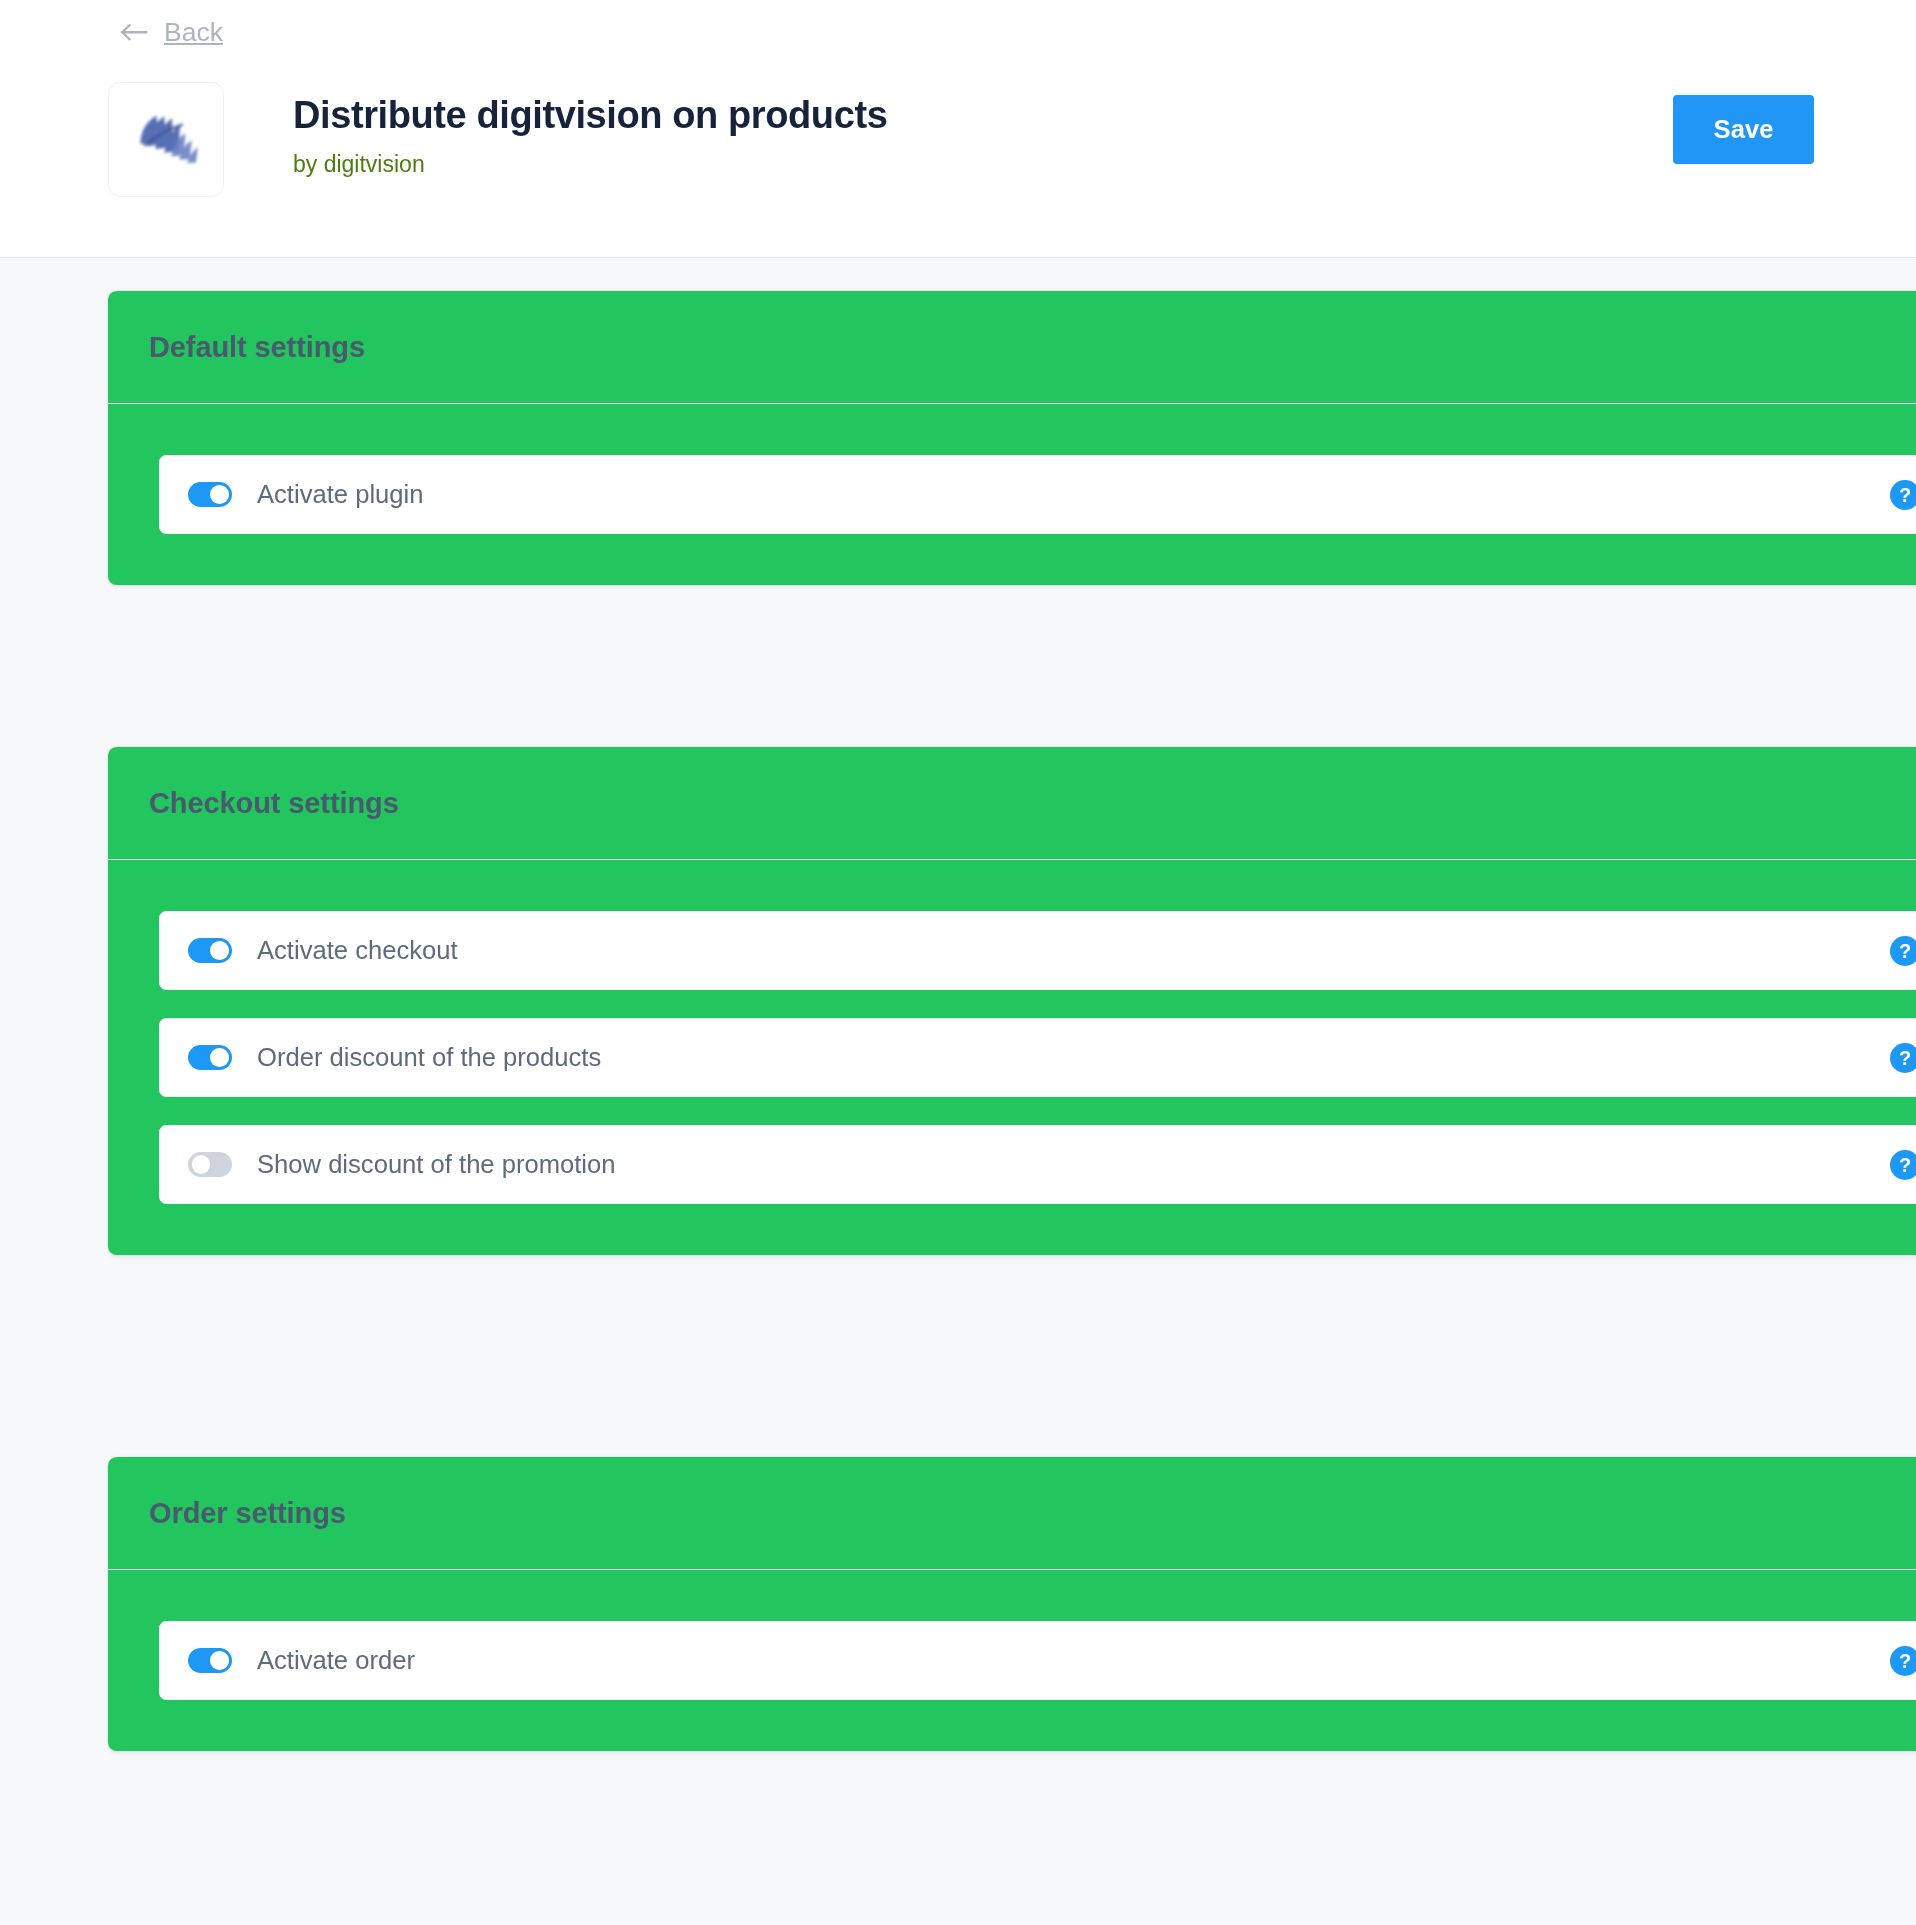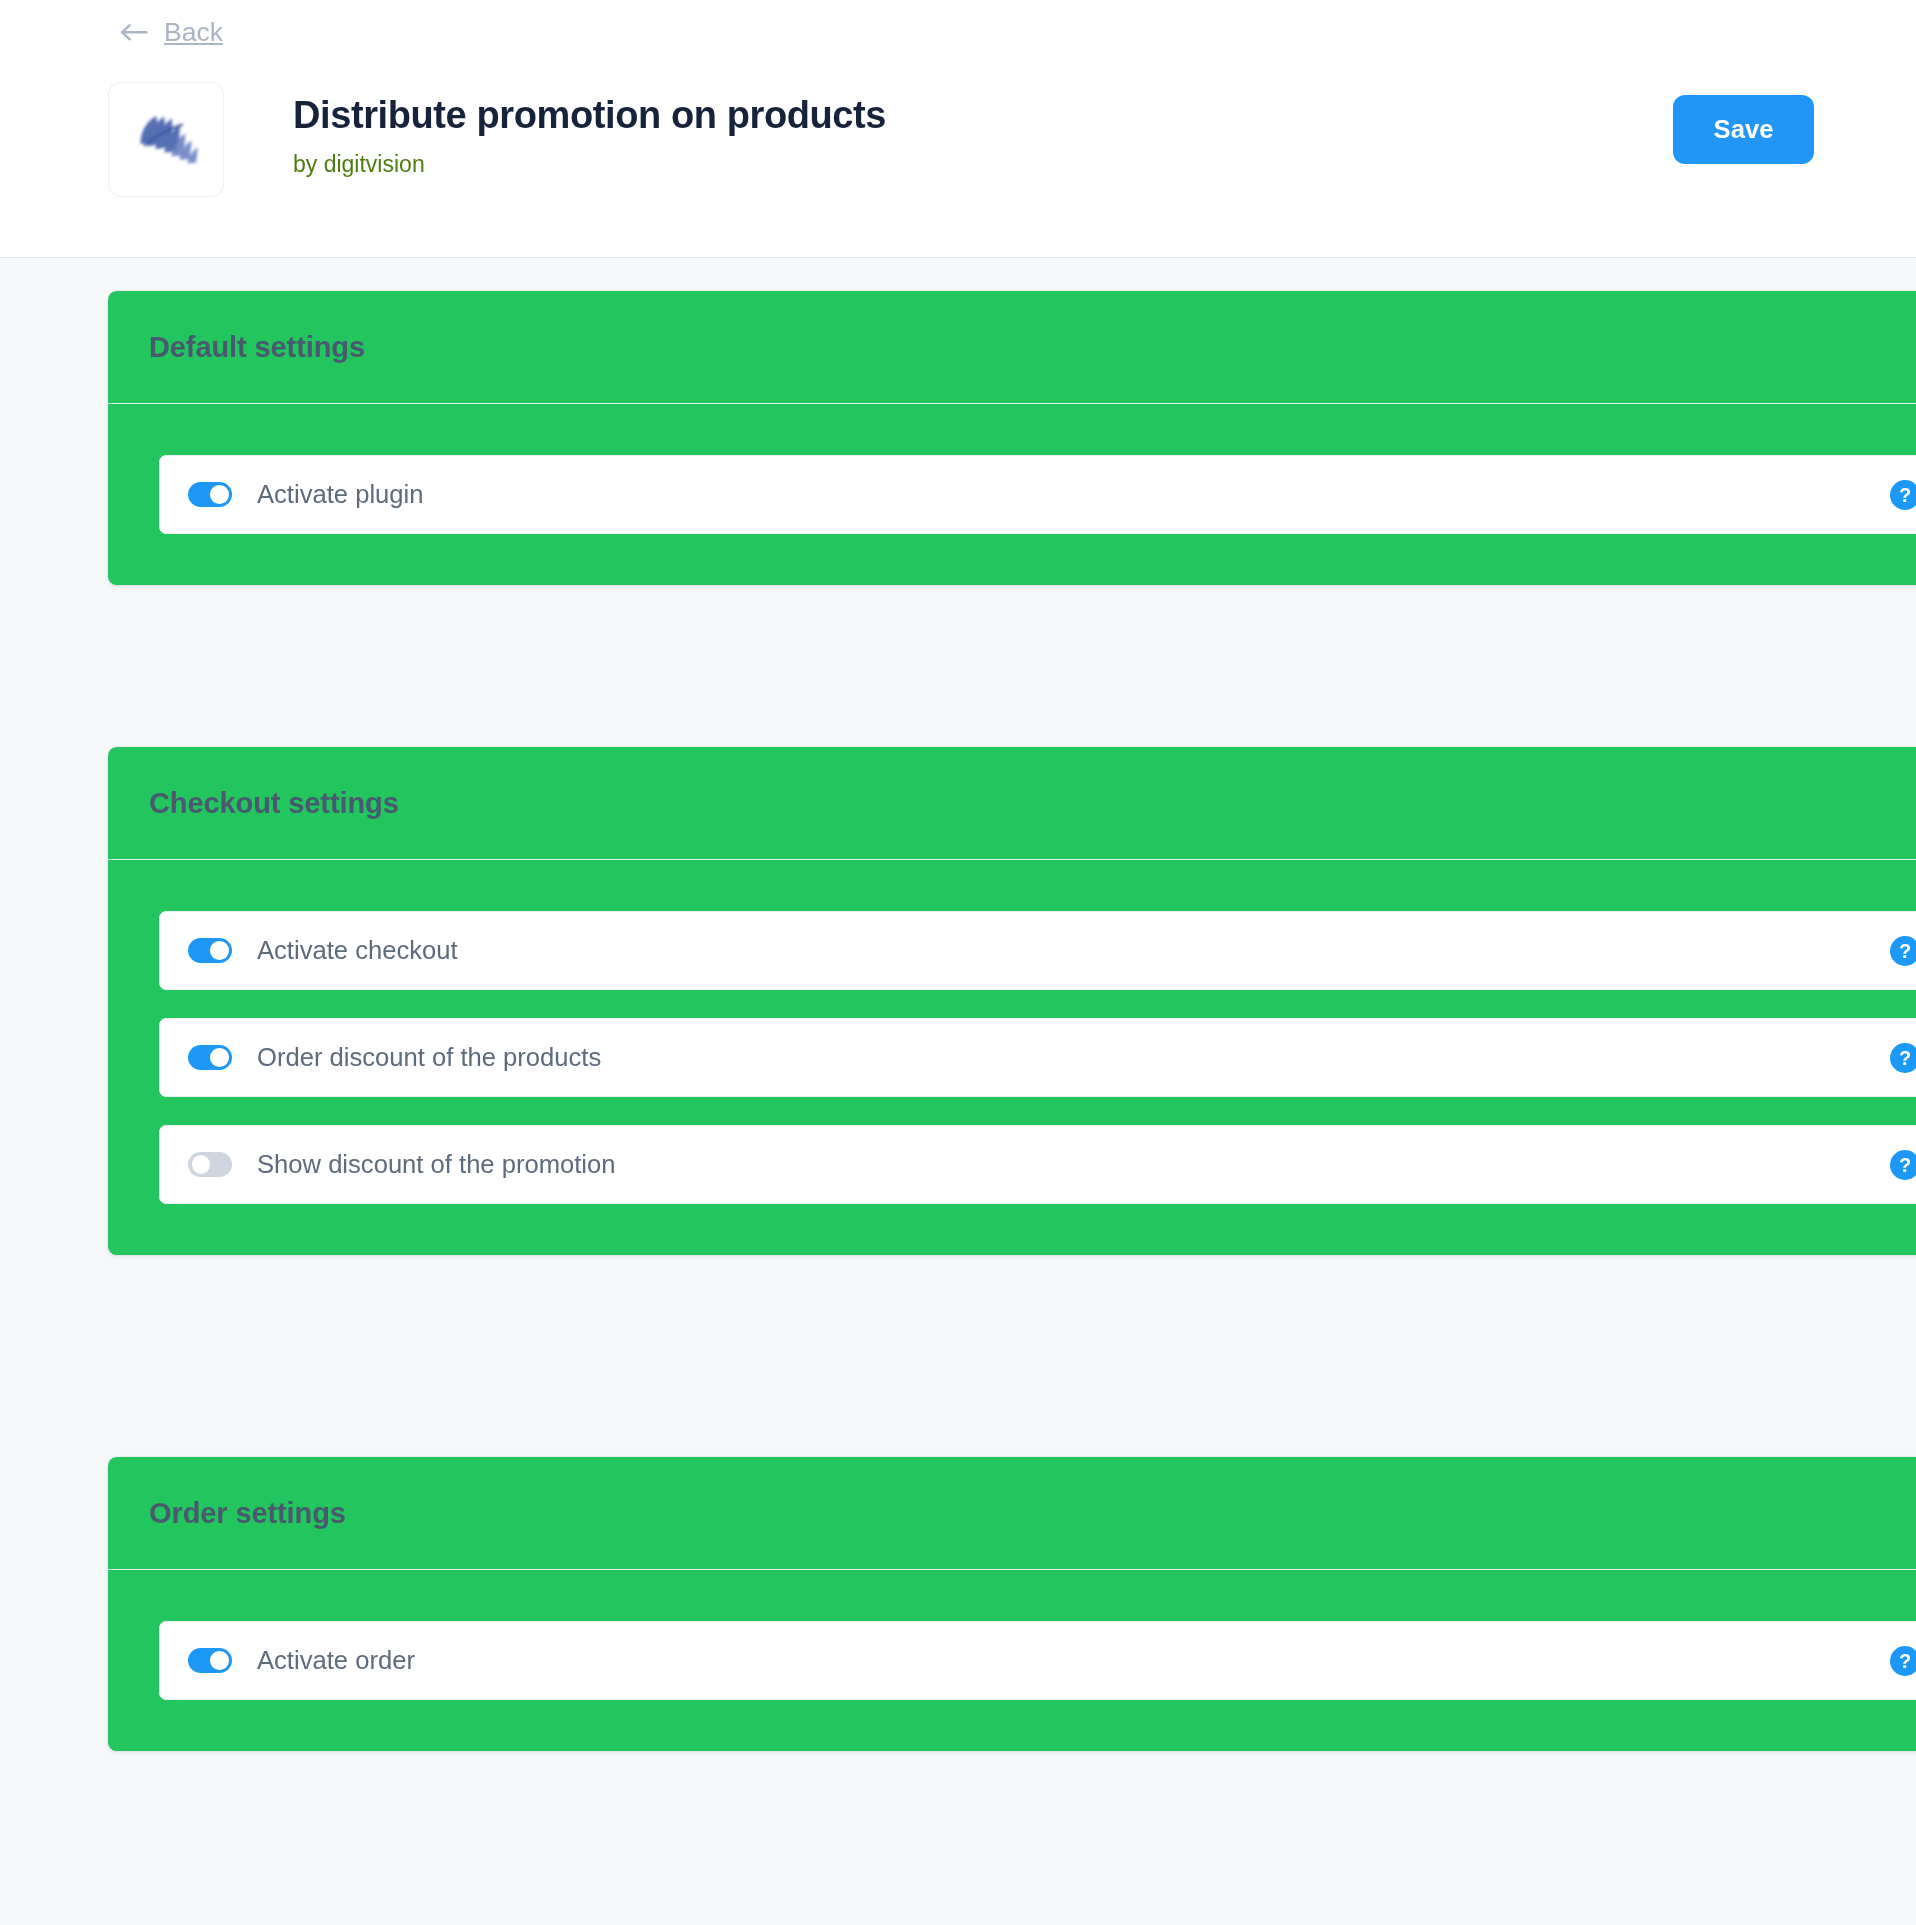--- a/index.html
+++ b/index.html
@@ -91,21 +91,21 @@
   }
 
   .save-button {
     position: absolute;
     right: 102px;
     top: 95px;
     width: 141px;
     height: 69px;
     background: #2196f7;
     border: none;
-    border-radius: 12px;
+    border-radius: 4px;
     color: #ffffff;
     font-family: "Liberation Sans", sans-serif;
     font-size: 25.6px;
     font-weight: bold;
     cursor: pointer;
     display: flex;
     align-items: center;
     justify-content: center;
   }
 
@@ -230,21 +230,21 @@
         </g>
         <g fill="#5f78bf" opacity="0.9">
           <path d="M49 58 C52 45 58 36 65 32 L63 57 Z"></path>
           <path d="M58 62 C61 51 66 43 72 40 L70 61 Z"></path>
           <path d="M67 66 C70 57 74 51 79 48 L77 65 Z"></path>
         </g>
         <path d="M18 46 C30 36 46 27 62 22" stroke="#2d4790" stroke-width="3" fill="none" opacity=".85"></path>
       </svg>
     </div>
     <div class="plugin-meta">
-      <div class="plugin-title">Distribute promotion on products</div>
+      <div class="plugin-title">Distribute digitvision on products</div>
       <div class="plugin-author">by digitvision</div>
     </div>
   </div>
 
   <button class="save-button">Save</button>
 </div>
 
 <div class="content">
 
   <div class="card" style="top:291px;">

